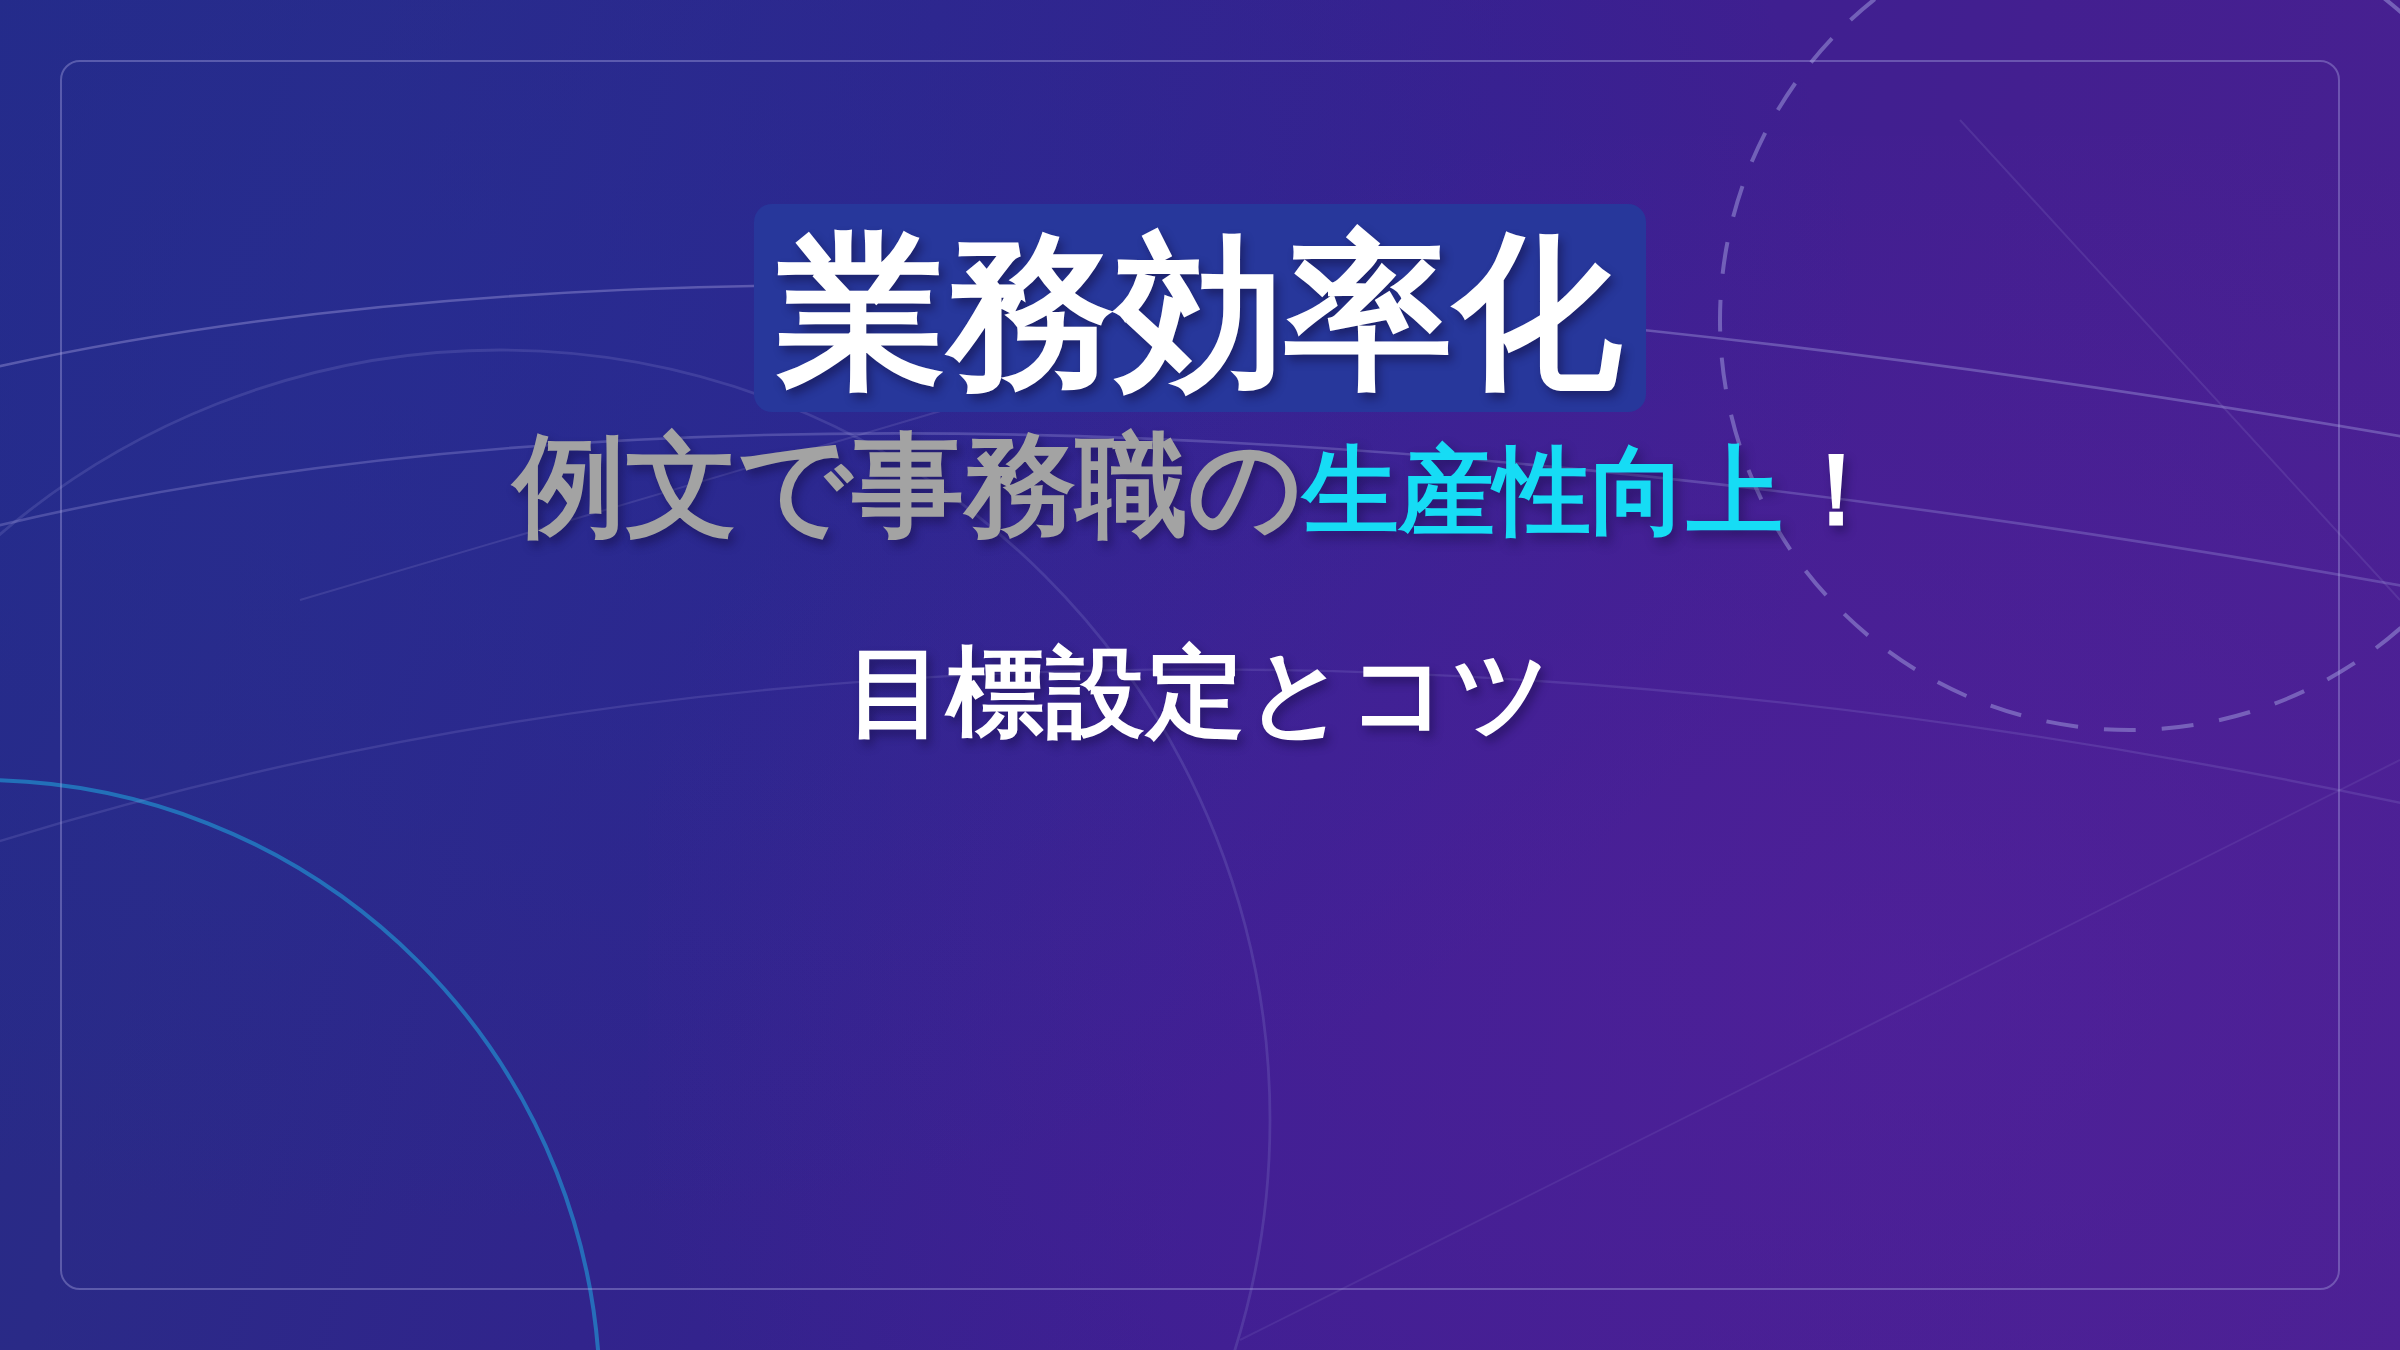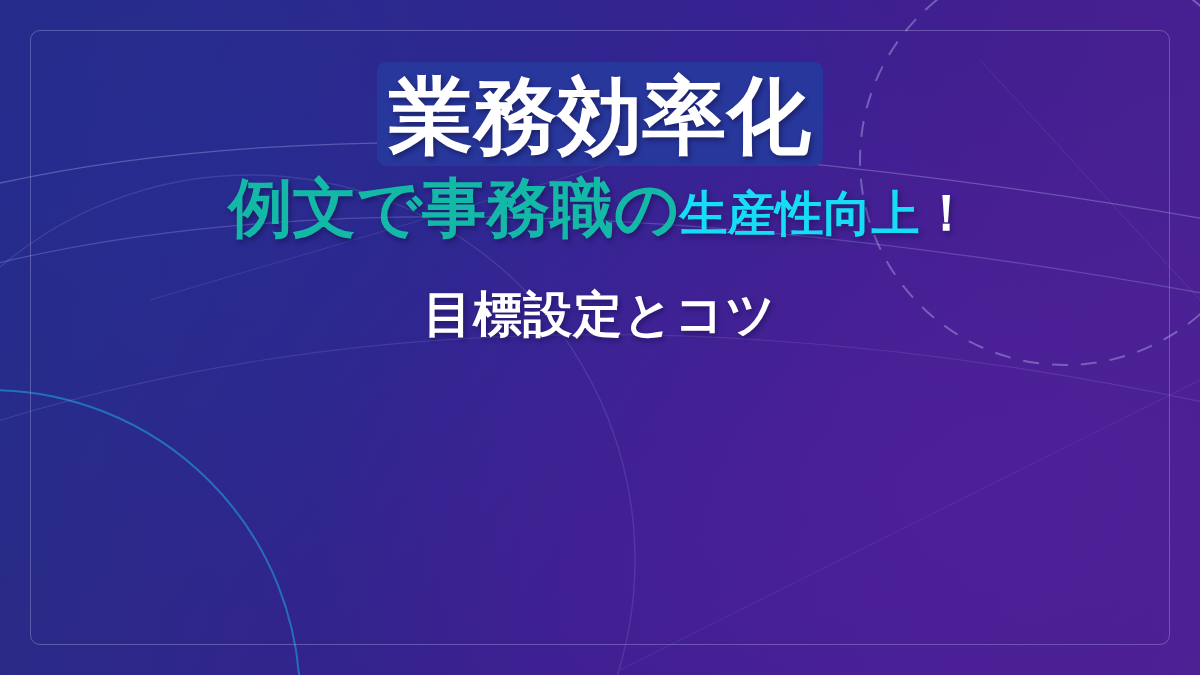--- a/index.html
+++ b/index.html
@@ -75,21 +75,21 @@
   
   .content {
     position: absolute;
     inset: 0;
     display: flex;
     flex-direction: column;
     align-items: center;
   }
 
   .badge-row {
-    margin-top: 72px;
+    margin-top: 112px;
     height: 84px;
     display: flex;
     align-items: center;
     justify-content: center;
   }
   .badge {
     background: #27379b;
     border-radius: 9px;
     padding: 0 12px;
     height: 104px;
@@ -110,23 +110,23 @@
 
   .line-2 {
     margin-top: 20px;
     display: flex;
     align-items: baseline;
     justify-content: center;
     white-space: nowrap;
     line-height: 1;
   }
   .l2-white {
-    font-size: 64px;
+    font-size: 56px;
     font-weight: 700;
-    color: #14b8a6;
+    color: #a3a3a3;
     letter-spacing: 0px;
     text-shadow: 2px 3px 5px rgba(15,8,50,0.40);
   }
   .l2-cyan {
     font-size: 48px;
     font-weight: 700;
     color: #16dcf5;
     letter-spacing: 0px;
     text-shadow: 2px 3px 6px rgba(12,6,45,0.42);
   }

